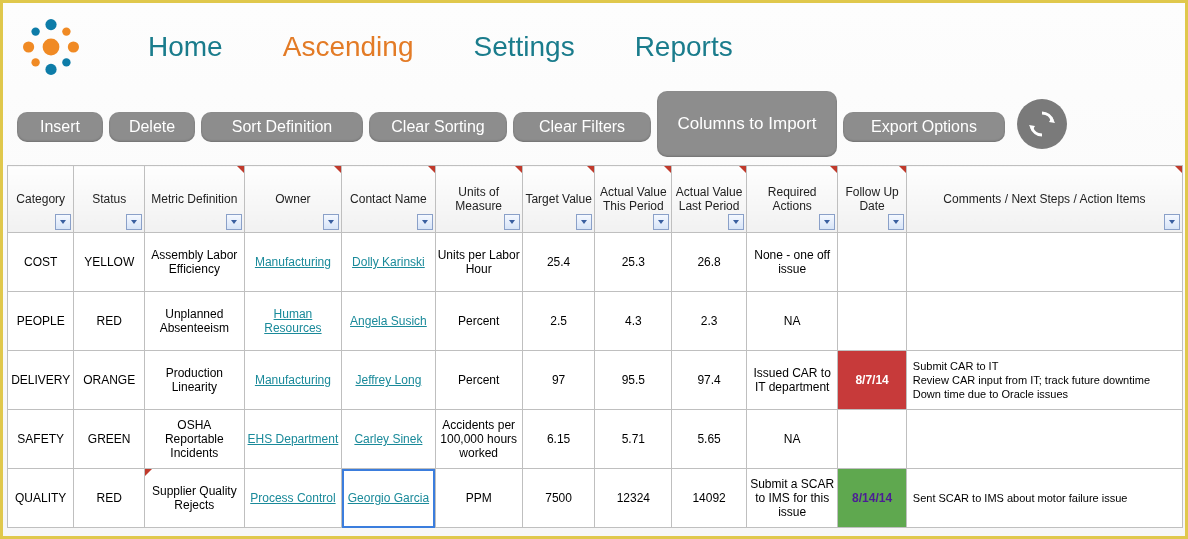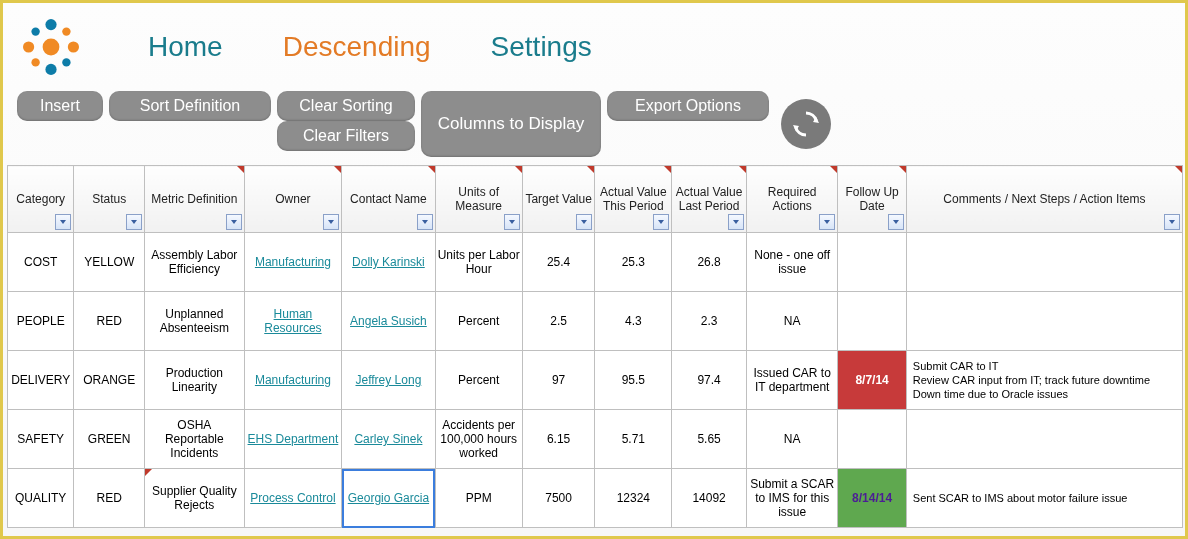--- a/index.html
+++ b/index.html
@@ -7,21 +7,21 @@
   .app{width:1182px;height:533px;background:linear-gradient(#fdfdfd,#f7f7f7);}
   
   .topnav{display:flex;align-items:center;height:88px;padding-left:10px;}
   .logo{width:75px;height:75px;display:flex;align-items:center;justify-content:center;}
   .logo svg{width:70px;height:70px;}
   .nav-links{display:flex;gap:60px;margin-left:60px;font-size:28px;}
   .nav-link{color:#1a7c8c;cursor:pointer;}
   .nav-link.active{color:#e37b26;}
   
   .toolbar{display:flex;align-items:stretch;gap:6px;padding:0 10px 8px 14px;}
-  .btn-col{display:flex;flex-direction:column;}
+  .btn-col{display:flex;flex-direction:row;gap:6px;margin-top:21px;}
   .btn{background:#8d8d8d;color:#fff;border:none;border-radius:10px;font-size:16px;display:flex;align-items:center;justify-content:center;cursor:pointer;height:30px;box-shadow:inset 0 -1px 2px rgba(0,0,0,.2);}
   .btn.small{width:86px;}
   .btn.med{width:162px;}
   .btn.med2{width:138px;}
   .btn.tall{height:66px;width:180px;font-size:17px;}
   .btn.med3{width:162px;}
   .sync{display:flex;align-items:center;justify-content:center;margin-left:6px;}
   .sync-circle{width:50px;height:50px;border-radius:50%;background:#7a7a7a;display:flex;align-items:center;justify-content:center;}
   
   .table-wrap{padding:0 4px;}
@@ -70,37 +70,39 @@
         <circle cx="18" cy="50" r="8" fill="#f08a24"></circle>
         <circle cx="82" cy="50" r="8" fill="#f08a24"></circle>
         <circle cx="28" cy="28" r="6" fill="#0d7ca8"></circle>
         <circle cx="72" cy="28" r="6" fill="#f08a24"></circle>
         <circle cx="28" cy="72" r="6" fill="#f08a24"></circle>
         <circle cx="72" cy="72" r="6" fill="#0d7ca8"></circle>
       </svg>
     </div>
     <div class="nav-links">
       <span class="nav-link">Home</span>
-      <span class="nav-link active">Descending</span>
+      <span class="nav-link active">Ascending</span>
       <span class="nav-link">Settings</span>
+      <span class="nav-link">Reports</span>
     </div>
   </div>
 
   <div class="toolbar">
     <div class="btn-col">
       <button class="btn small">Insert</button>
+      <button class="btn small">Delete</button>
     </div>
     <div class="btn-col">
       <button class="btn med">Sort Definition</button>
     </div>
     <div class="btn-col">
       <button class="btn med2">Clear Sorting</button>
       <button class="btn med2">Clear Filters</button>
     </div>
-    <button class="btn tall">Columns to Display</button>
+    <button class="btn tall">Columns to Import</button>
     <div class="btn-col">
       <button class="btn med3">Export Options</button>
     </div>
     <div class="sync">
       <div class="sync-circle">
         <svg width="34" height="34" viewBox="0 0 34 34">
           <path d="M17 6 A11 11 0 0 1 27.5 14" stroke="#fff" stroke-width="3" fill="none"></path>
           <polygon points="27,10 30,16 24,15" fill="#fff"></polygon>
           <path d="M17 28 A11 11 0 0 1 6.5 20" stroke="#fff" stroke-width="3" fill="none"></path>
           <polygon points="7,24 4,18 10,19" fill="#fff"></polygon>

